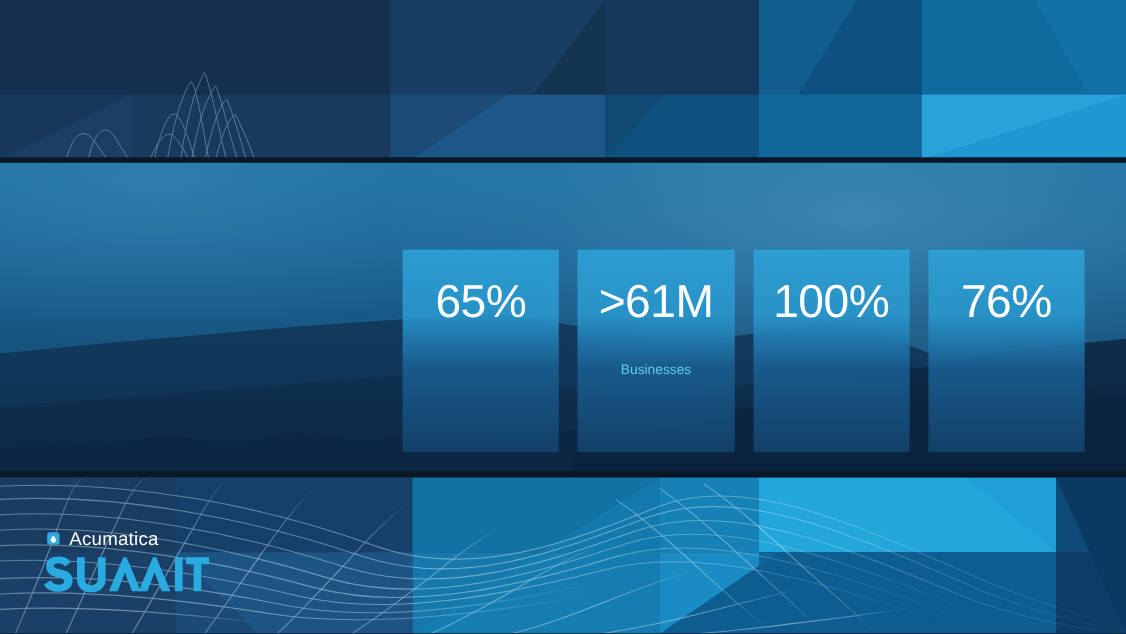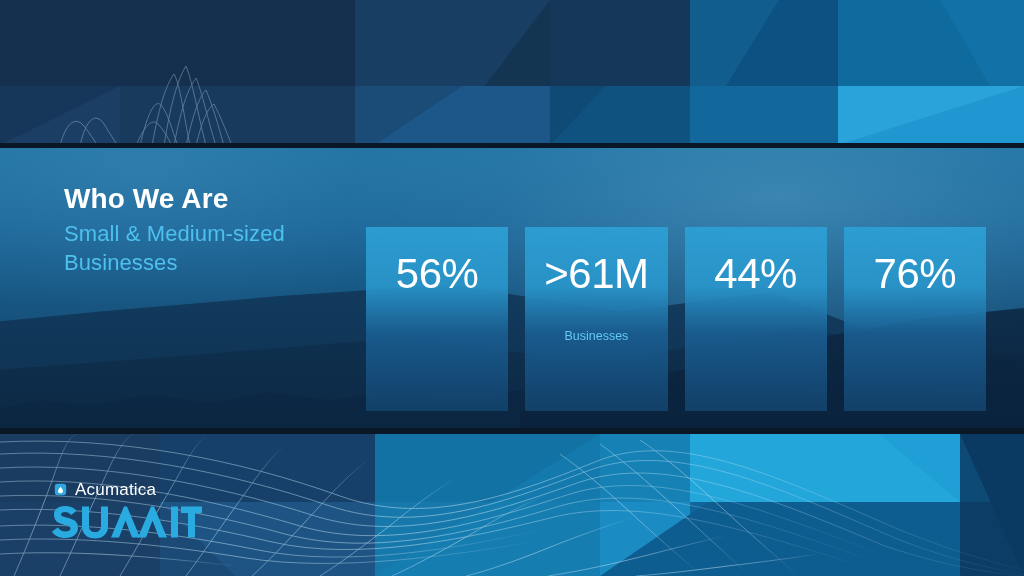--- a/index.html
+++ b/index.html
@@ -156,21 +156,21 @@
   .bw3{ left:600px; top:68px; width:360px; height:74px; background:#0e5d90;
         clip-path:polygon(30% 0,100% 0,100% 100%,0 100%); }
   .bw4{ left:160px; top:68px; width:215px; height:74px; background:#1d5484;
         clip-path:polygon(0 0,100% 0,100% 100%,35% 100%); }
   .bw5{ left:375px; top:0; width:225px; height:142px; background:#1582b6;
         clip-path:polygon(0 100%,100% 0,100% 100%); opacity:.55; }
 
   .mesh{ position:absolute; left:0; top:0; width:1024px; height:142px; opacity:.55; }
 
   
-  .logo{ position:absolute; left:52px; top:478px; width:175px; height:68px; }
+  .logo{ position:absolute; left:40px; top:478px; width:175px; height:68px; }
   .logo-top{ display:flex; align-items:center; gap:6px; height:22px; }
   .logo-mark{ width:17px; height:17px; display:block; }
   .logo-word{ font-size:17px; font-weight:400; color:#ffffff; letter-spacing:.2px; line-height:1; }
   .logo-summit{ display:block; margin-top:5px; width:150px; height:36px; }
 </style>
 </head>
 <body>
 
 <div class="slide">
 
@@ -212,35 +212,31 @@
   <div class="divider div-top"></div>
 
   <div class="band-mid">
     <div class="mid-haze"></div>
     <div class="ridge-a"></div>
     <div class="ridge-b"></div>
     <div class="ridge-c"></div>
     <div class="treeline"></div>
   </div>
 
-  <div class="headings">
-    <div class="h-title">Who We Are</div>
-    <div class="h-sub">Small &amp; Medium-sized Businesses</div>
-  </div>
 
   <div class="cards">
     <div class="card">
-      <div class="card-value">56%</div>
+      <div class="card-value">65%</div>
     </div>
     <div class="card">
       <div class="card-value">&gt;61M</div>
       <div class="card-label">Businesses</div>
     </div>
     <div class="card">
-      <div class="card-value">44%</div>
+      <div class="card-value">100%</div>
     </div>
     <div class="card">
       <div class="card-value">76%</div>
     </div>
   </div>
 
   <div class="divider div-bot"></div>
 
   <div class="band-bot">
     <div class="b b-r1c1"></div>

